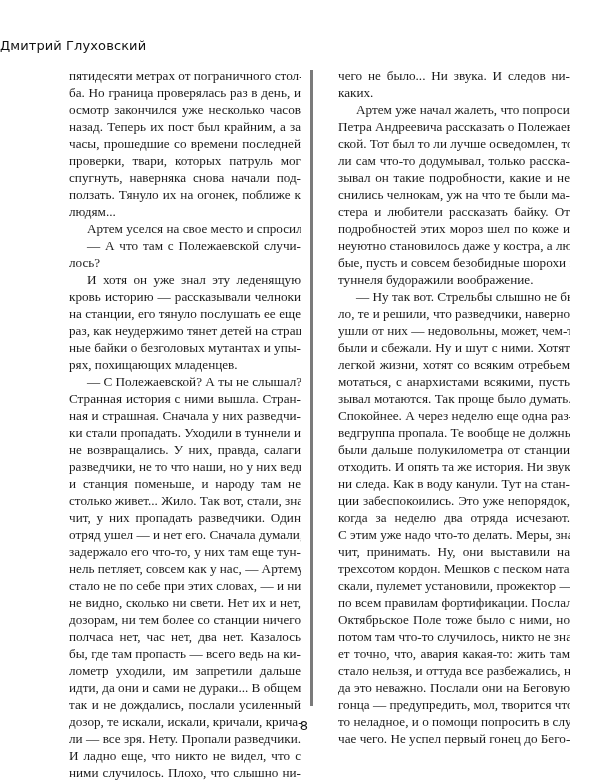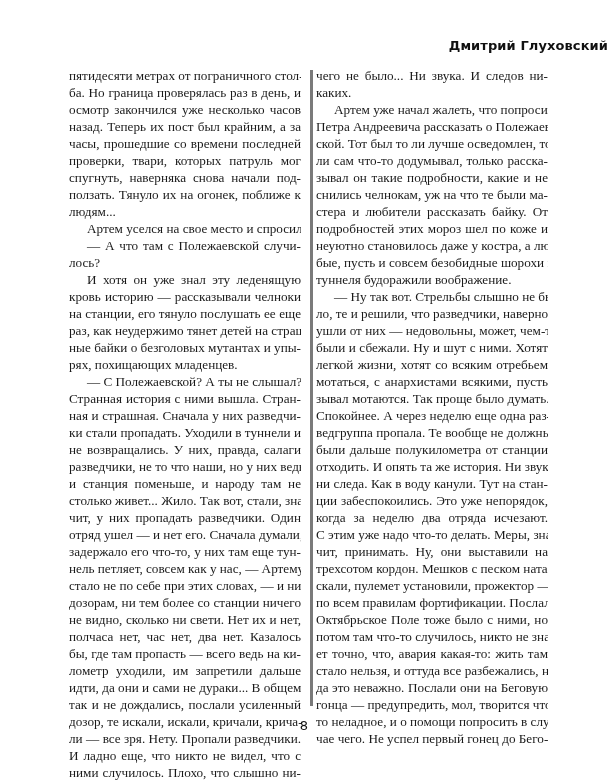--- a/index.html
+++ b/index.html
@@ -1,20 +1,20 @@
 <!DOCTYPE html>
 <html><head>
 <meta charset="utf-8">
 <style>
   html, body { margin:0; padding:0; background:#fff; }
   body { width:608px; height:782px; position:relative; overflow:hidden; font-family:"Liberation Serif", serif; color:#1a1a1a; }
-  .header { position:absolute; top:38px; left:0; width:608px; text-align:right; font-family:"DejaVu Sans", sans-serif; font-weight:bold; font-size:13px; color:#111; letter-spacing:0.1px; }
+  .header { position:absolute; top:38px; left:0; width:608px; text-align:left; font-family:"DejaVu Sans", sans-serif; font-weight:normal; font-size:13px; color:#111; letter-spacing:0.1px; }
   .col { position:absolute; top:67px; width:232px; font-size:13.2px; line-height:17px; }
   .col-left { left:69px; }
-  .col-right { left:316px; }
+  .col-right { left:338px; }
   .line { white-space:nowrap; text-align:justify; text-align-last:justify; height:17px; overflow:hidden; }
   .line.last { text-align-last:left; }
   .line.indent { padding-left:18px; }
   .divider { position:absolute; left:310px; top:70px; width:3px; height:636px; background:#7a7a7a; }
   .page-num { position:absolute; top:718px; left:0; width:608px; text-align:center; font-family:"DejaVu Sans", sans-serif; font-size:13px; color:#111; }
 </style>
 </head>
 <body>
 
 <div class="header">Дмитрий Глуховский</div>
@@ -44,22 +44,22 @@
     <div class="line">ки стали пропадать. Уходили в туннели и</div>
     <div class="line">не возвращались. У них, правда, салаги</div>
     <div class="line">разведчики, не то что наши, но у них ведь</div>
     <div class="line">и станция поменьше, и народу там не</div>
     <div class="line">столько живет... Жило. Так вот, стали, зна-</div>
     <div class="line">чит, у них пропадать разведчики. Один</div>
     <div class="line">отряд ушел — и нет его. Сначала думали,</div>
     <div class="line">задержало его что-то, у них там еще тун-</div>
     <div class="line">нель петляет, совсем как у нас, — Артему</div>
     <div class="line">стало не по себе при этих словах, — и ни</div>
+    <div class="line">не видно, сколько ни свети. Нет их и нет,</div>
     <div class="line">дозорам, ни тем более со станции ничего</div>
-    <div class="line">не видно, сколько ни свети. Нет их и нет,</div>
     <div class="line">полчаса нет, час нет, два нет. Казалось</div>
     <div class="line">бы, где там пропасть — всего ведь на ки-</div>
     <div class="line">лометр уходили, им запретили дальше</div>
     <div class="line">идти, да они и сами не дураки... В общем,</div>
     <div class="line">так и не дождались, послали усиленный</div>
     <div class="line">дозор, те искали, искали, кричали, крича-</div>
     <div class="line">ли — все зря. Нету. Пропали разведчики.</div>
     <div class="line">И ладно еще, что никто не видел, что с</div>
     <div class="line">ними случилось. Плохо, что слышно ни-</div>
   </div>

